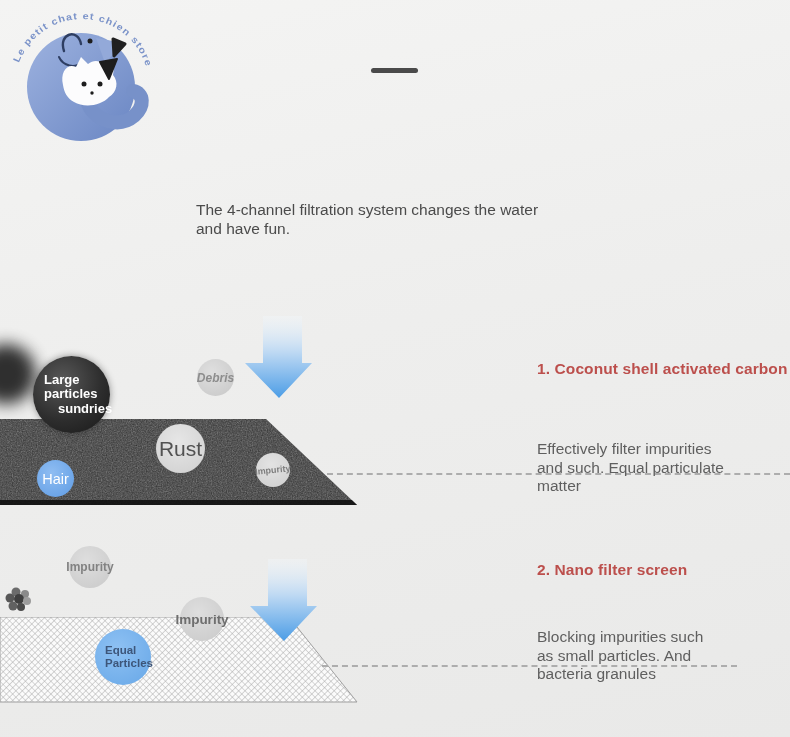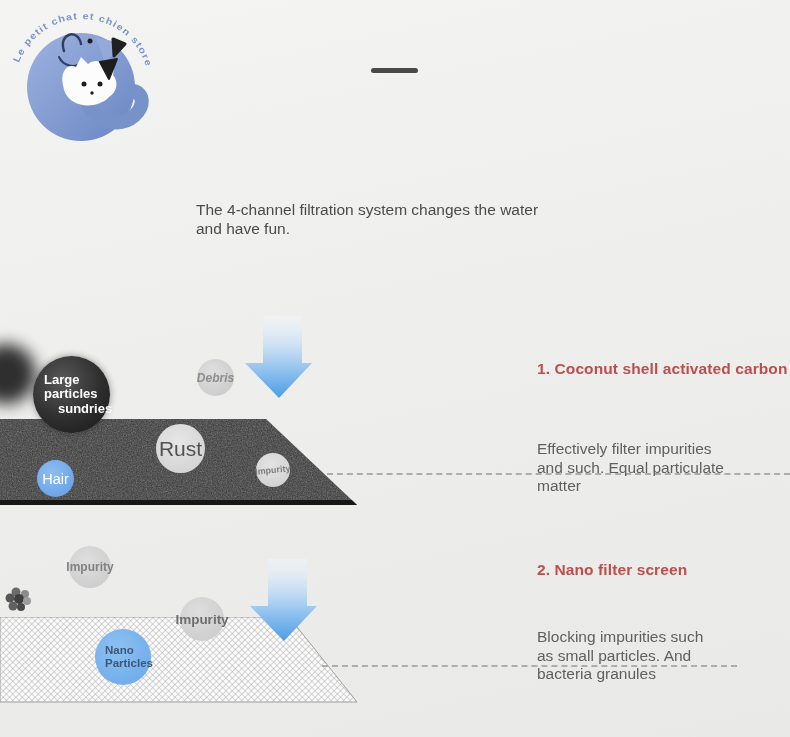--- a/index.html
+++ b/index.html
@@ -163,21 +163,21 @@
     <polygon points="0,0 289,0 357,85 0,85" fill="url(#meshP)"></polygon>
   </svg>
 
   <div id="p-imp2" class="particle">
     <span>Impurity</span>
   </div>
   <div id="p-imp3" class="particle">
     <span>Impurity</span>
   </div>
   <div id="p-small" class="particle">
-    <span>Nano</span>
+    <span>Equal</span>
     <span>Particles</span>
   </div>
 
   <svg id="arrow-2" class="abs" width="68" height="84" viewBox="0 0 68 84" aria-hidden="true">
     <polygon points="18,0 57,0 57,47 67,47 34,82 0,47 18,47" fill="url(#arrowGrad)"></polygon>
   </svg>
 
   <div id="dashed-2" class="abs dashed"></div>
 
   <div id="step2-heading" class="abs step-heading">2. Nano filter screen</div>

